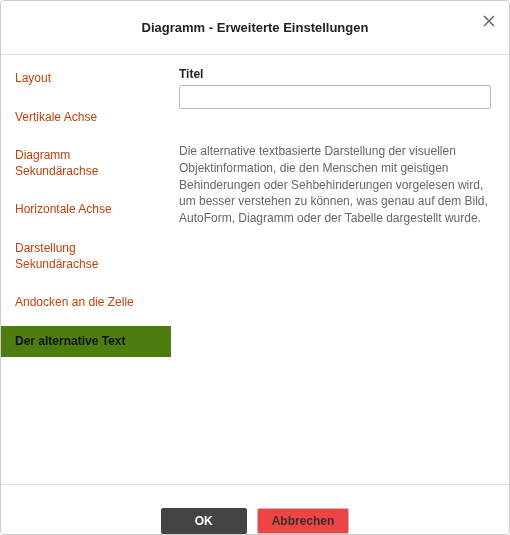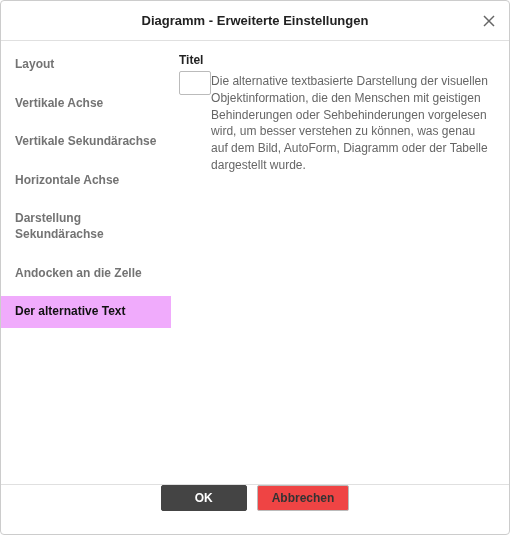--- a/index.html
+++ b/index.html
@@ -13,21 +13,21 @@
   }
   .dialog {
     width: 510px; height: 535px;
     border: 1px solid #ccc;
     border-radius: 4px;
     display: flex;
     flex-direction: column;
     background: #fff;
   }
   .titlebar {
-    height: 40px;
+    height: 54px;
     display: flex;
     align-items: center;
     justify-content: center;
     position: relative;
     border-bottom: 1px solid #e0e0e0;
   }
   .titlebar-title {
     font-size: 13px;
     font-weight: 600;
     color: #222;
@@ -51,36 +51,35 @@
   }
   .sidebar {
     width: 170px;
     padding: 8px 0;
     display: flex;
     flex-direction: column;
   }
   .sidebar-item {
     padding: 8px 14px;
     font-size: 12px;
-    color: #737373;
+    color: #c2410c;
     cursor: pointer;
     line-height: 1.3;
     margin-bottom: 7px;
-    font-weight: bold;
   }
   .sidebar-item.selected {
-    background: #f0abfc;
+    background: #4d7c0f;
     font-weight: 600;
     color: #111;
   }
   .content {
     flex: 1;
     padding: 12px 18px 12px 8px;
     display: flex;
-    flex-direction: row;
+    flex-direction: column;
   }
   .field-label {
     font-size: 12px;
     font-weight: 600;
     color: #222;
     margin-bottom: 4px;
   }
   .text-input {
     width: 100%;
     height: 24px;
@@ -106,21 +105,21 @@
     margin-top: 20px;
     font-size: 12px;
     color: #666;
     line-height: 1.4;
   }
   .section { margin-bottom: 14px; }
   .footer {
     height: 50px;
     border-top: 1px solid #e0e0e0;
     display: flex;
-    align-items: flex-start;
+    align-items: flex-end;
     justify-content: center;
     gap: 10px;
   }
   .btn {
     min-width: 86px;
     height: 26px;
     border: 1px solid #bbb;
     border-radius: 2px;
     background: #ef4444;
     font-size: 12px;
@@ -153,21 +152,21 @@
   <div class="body">
 
     <div class="sidebar">
       <div class="sidebar-item">
         <span>Layout</span>
       </div>
       <div class="sidebar-item">
         <span>Vertikale Achse</span>
       </div>
       <div class="sidebar-item">
-        <span>Vertikale Sekundärachse</span>
+        <span>Diagramm Sekundärachse</span>
       </div>
       <div class="sidebar-item">
         <span>Horizontale Achse</span>
       </div>
       <div class="sidebar-item">
         <span>Darstellung Sekundärachse</span>
       </div>
       <div class="sidebar-item">
         <span>Andocken an die Zelle</span>
       </div>

